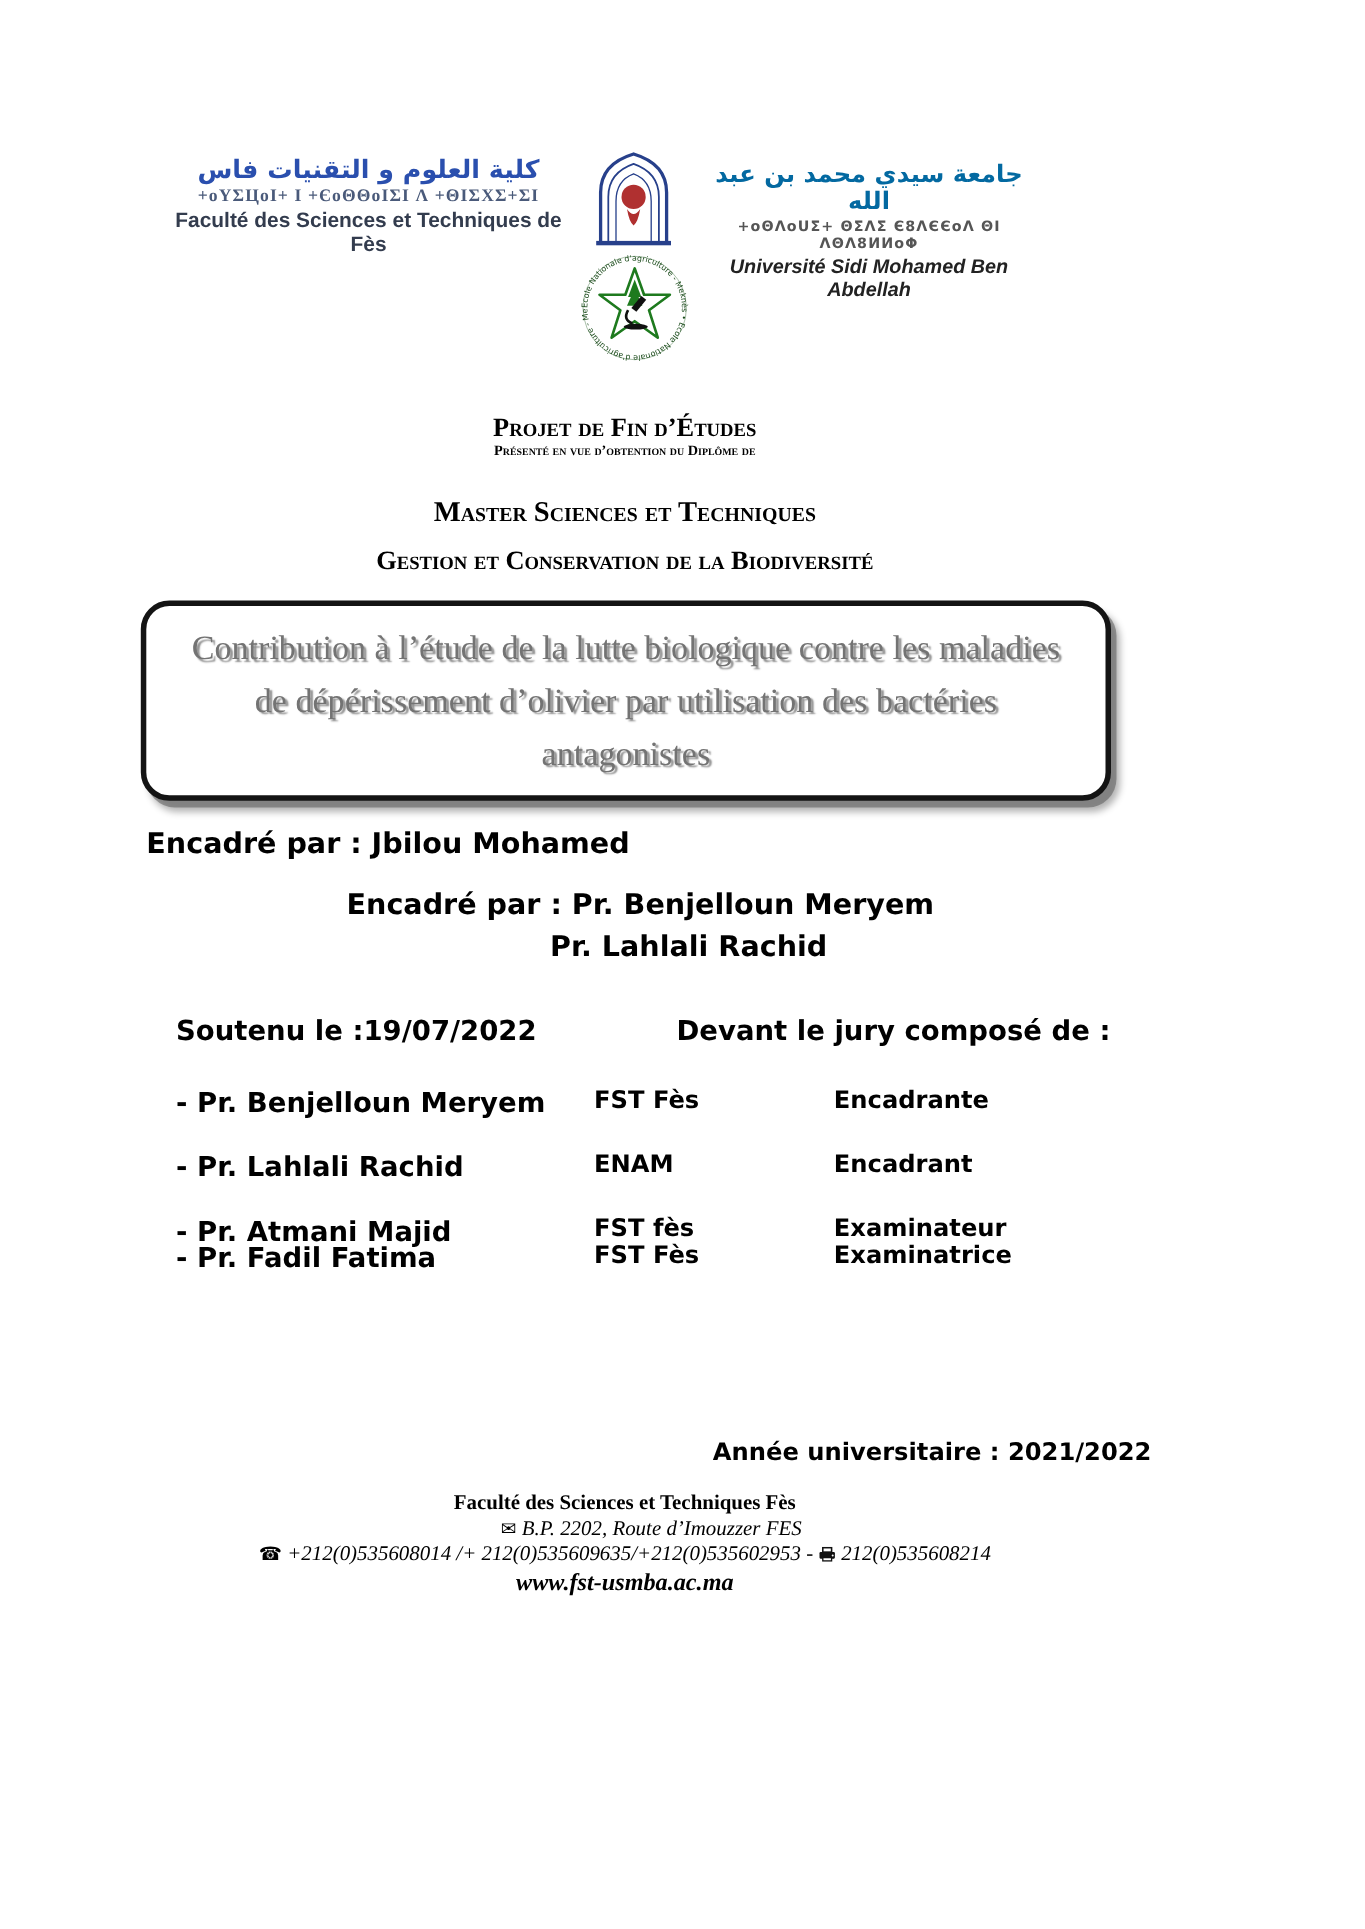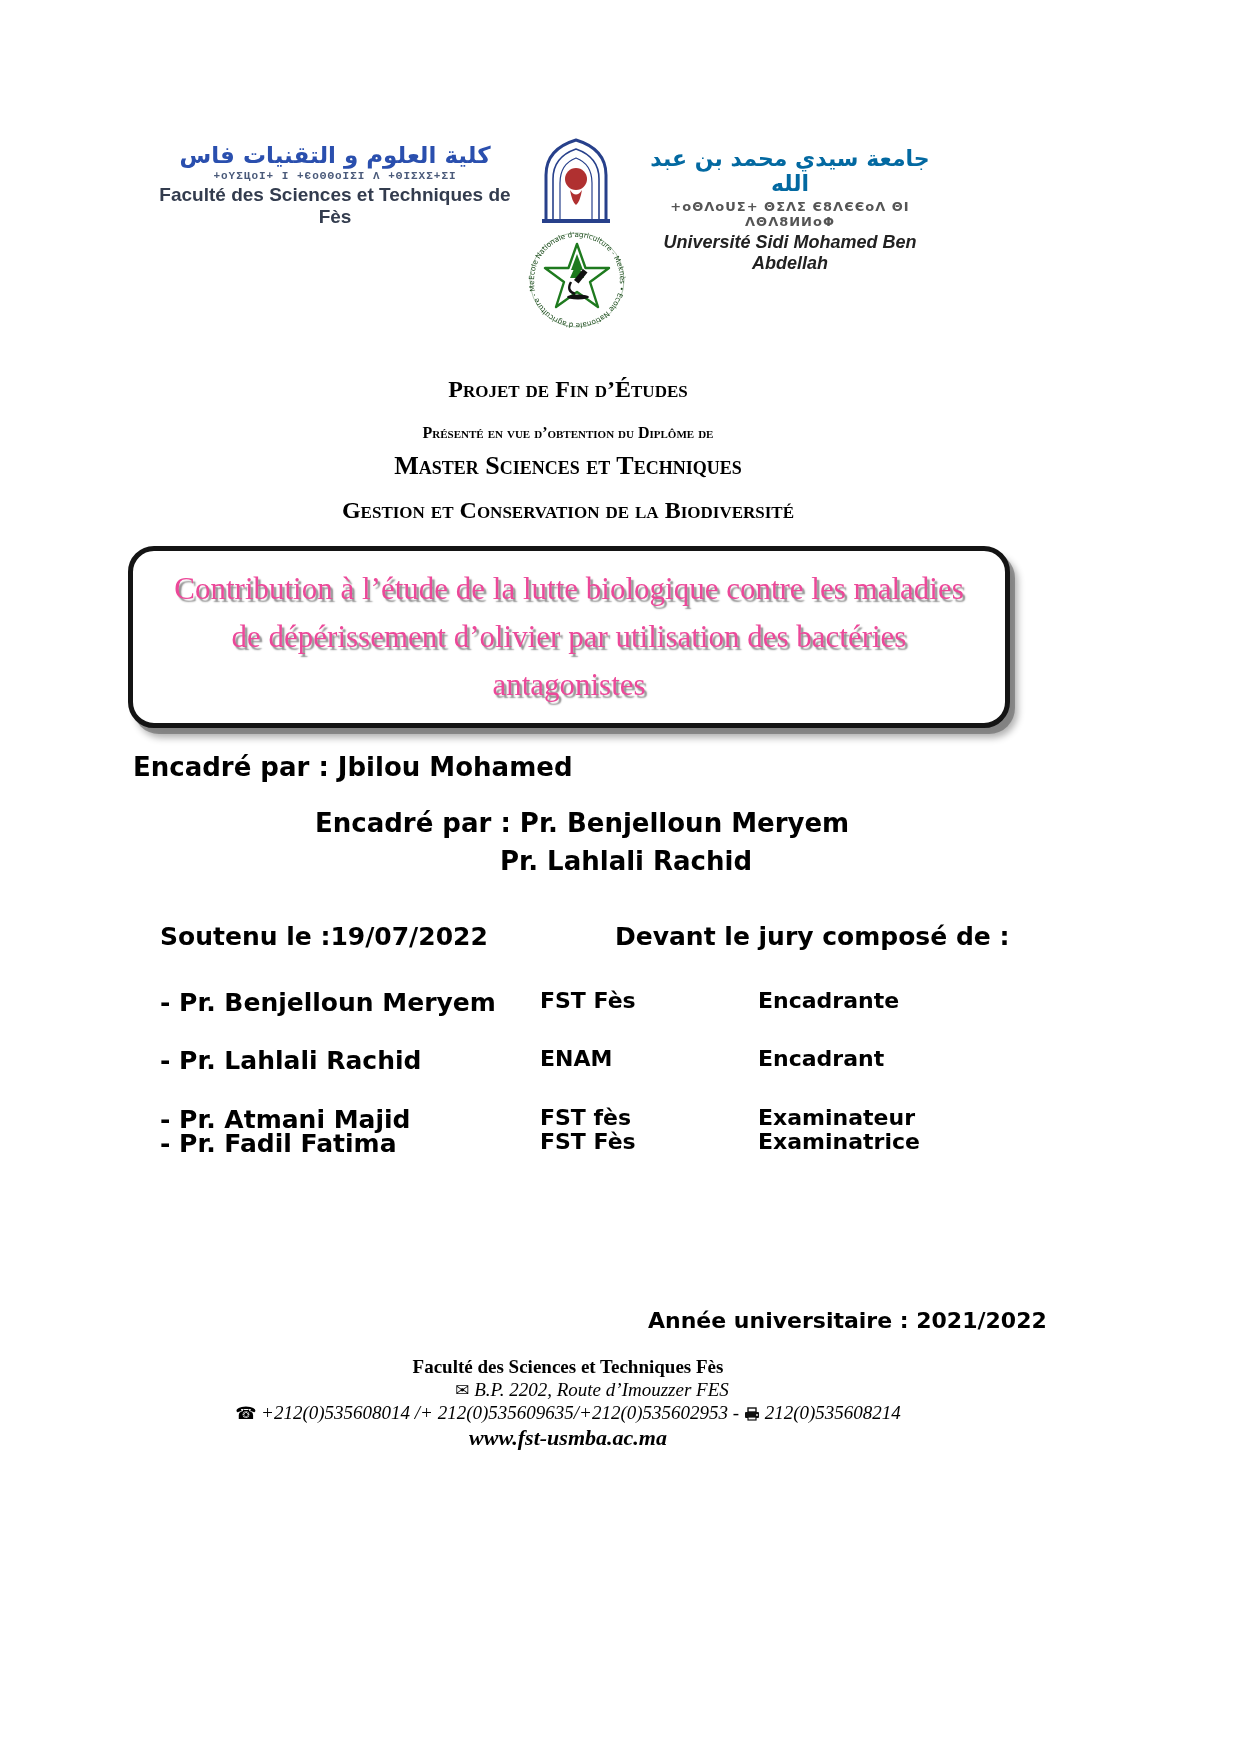--- a/index.html
+++ b/index.html
@@ -18,22 +18,22 @@
   
   .hdr-left {
     position: absolute; top: 142px; left: 150px; width: 370px;
     text-align: center;
   }
   .hdr-left .ar {
     font-family: "DejaVu Sans", sans-serif;
     font-size: 23px; font-weight: bold; color: #2a4fae; direction: rtl;
   }
   .hdr-left .tif {
-    font-family: Liberation Mono, monospace;
-    font-size: 11px; font-weight: bold; color: #4a5a7a; letter-spacing: 1px; margin-top: 2px;
+    font-family: Liberation Serif, serif;
+    font-size: 16px; font-weight: bold; color: #4a5a7a; letter-spacing: 1px; margin-top: 2px;
   }
   .hdr-left .fr {
     font-family: "Liberation Sans", sans-serif;
     font-size: 19px; font-weight: bold; color: #333c4e; letter-spacing: 0px; margin-top: 2px;
   }
 
   .hdr-center {
     position: absolute; top: 133px; left: 536px; width: 80px; height: 92px;
   }
 
@@ -54,35 +54,35 @@
     font-size: 18px; font-weight: bold; color: #222; margin-top: 3px; font-style: italic;
   }
 
   .ena-logo {
     position: absolute; top: 230px; left: 527px; width: 100px; height: 100px;
   }
 
   
   .degree { position: absolute; left: 0; width: 1136px; text-align: center; font-weight: bold; font-variant: small-caps; }
   .deg1 { top: 376px; font-size: 24px; }
-  .deg2 { top: 424px; font-size: 16px; }
+  .deg2 { top: 402px; font-size: 13px; }
   .deg3 { top: 451px; font-size: 26px; }
   .deg4 { top: 497px; font-size: 24px; }
 
   
   .title-box {
     position: absolute; top: 546px; left: 128px; width: 882px; min-height: 168px;
     border: 5px solid #141414; border-radius: 26px;
     box-shadow: 5px 6px 0 rgba(70,70,70,.45), 8px 10px 7px rgba(0,0,0,.30);
     background: #fff;
     display: flex; align-items: center; justify-content: center;
     padding: 14px 26px;
   }
   .title-box .title-text {
-    font-size: 31px; line-height: 1.55; text-align: center; color: #ec4899;
+    font-size: 31px; line-height: 1.55; text-align: center; color: #737373;
     text-shadow: 2.5px 2.5px 1.5px #909090;
   }
 
   
   .comic { font-family: "DejaVu Sans", sans-serif; font-weight: bold; color: #000; position: absolute; white-space: nowrap; }
   .presented   { top: 752px;  left: 133px; font-size: 26px; }
   .encadre1    { top: 808px;  left: 315px; font-size: 26px; }
   .encadre2    { top: 846px;  left: 500px; font-size: 26px; }
   .soutenu     { top: 922px;  left: 160px; font-size: 25px; }
   .jury-label  { top: 922px;  left: 615px; font-size: 25px; }

